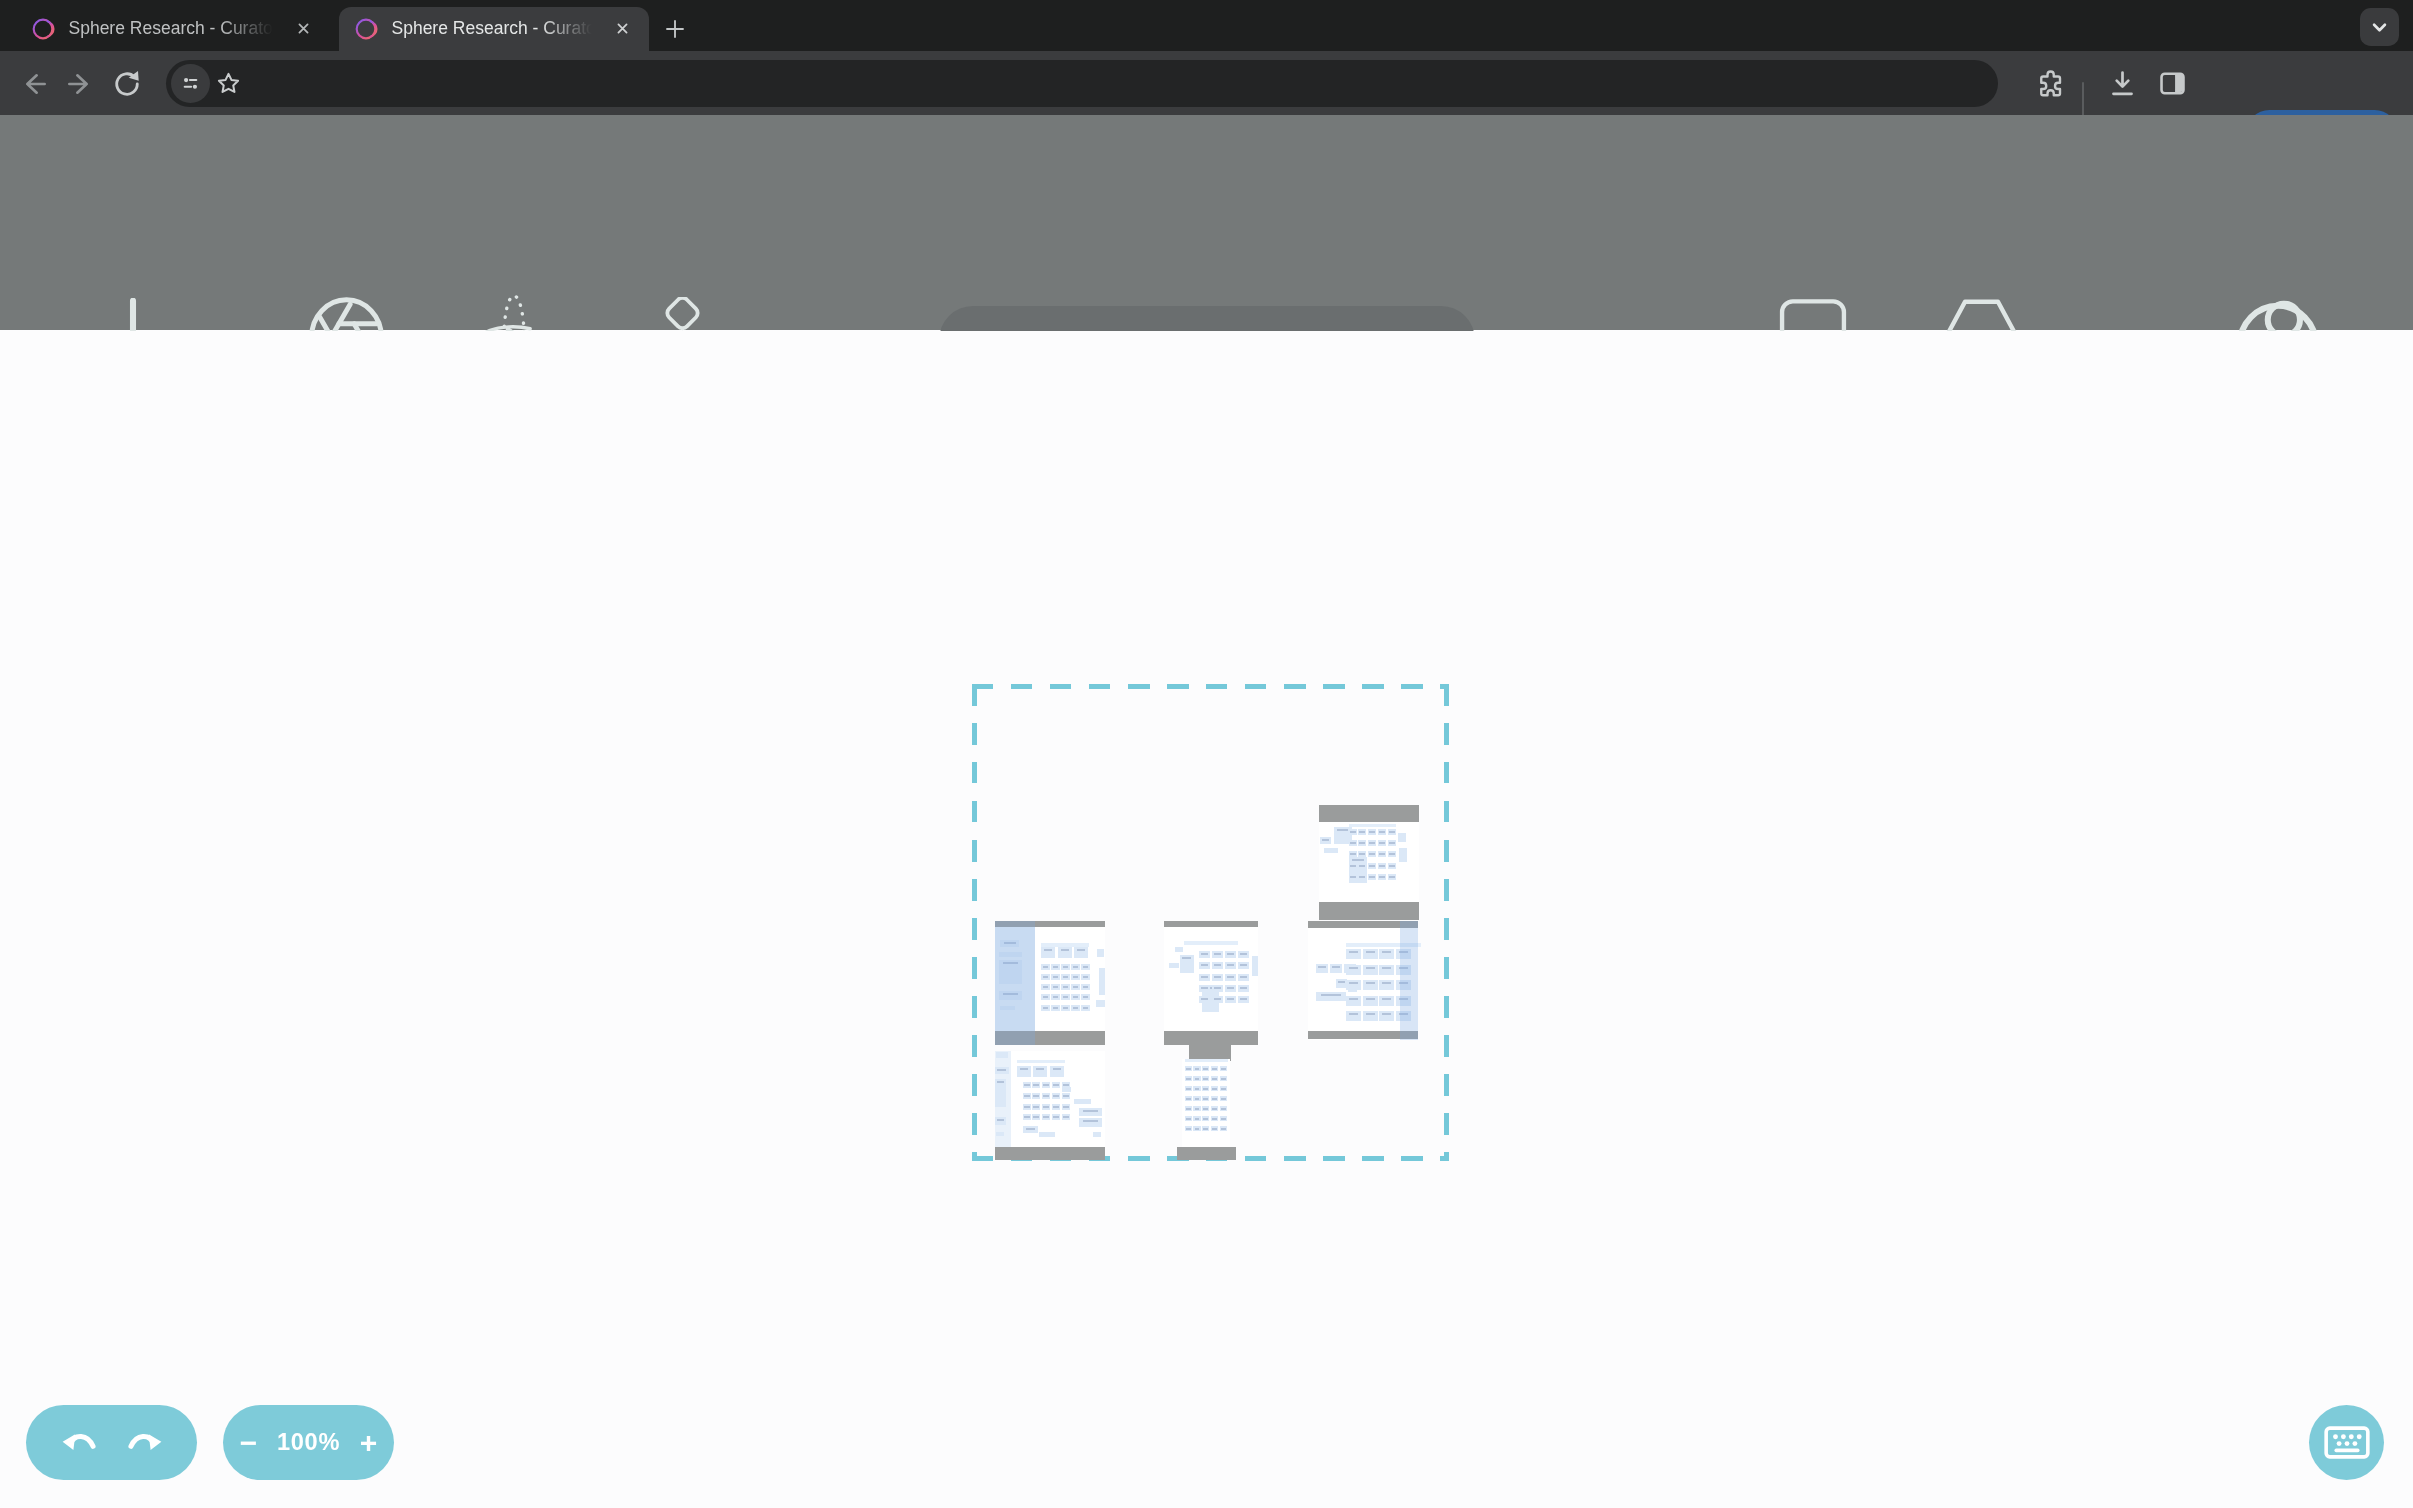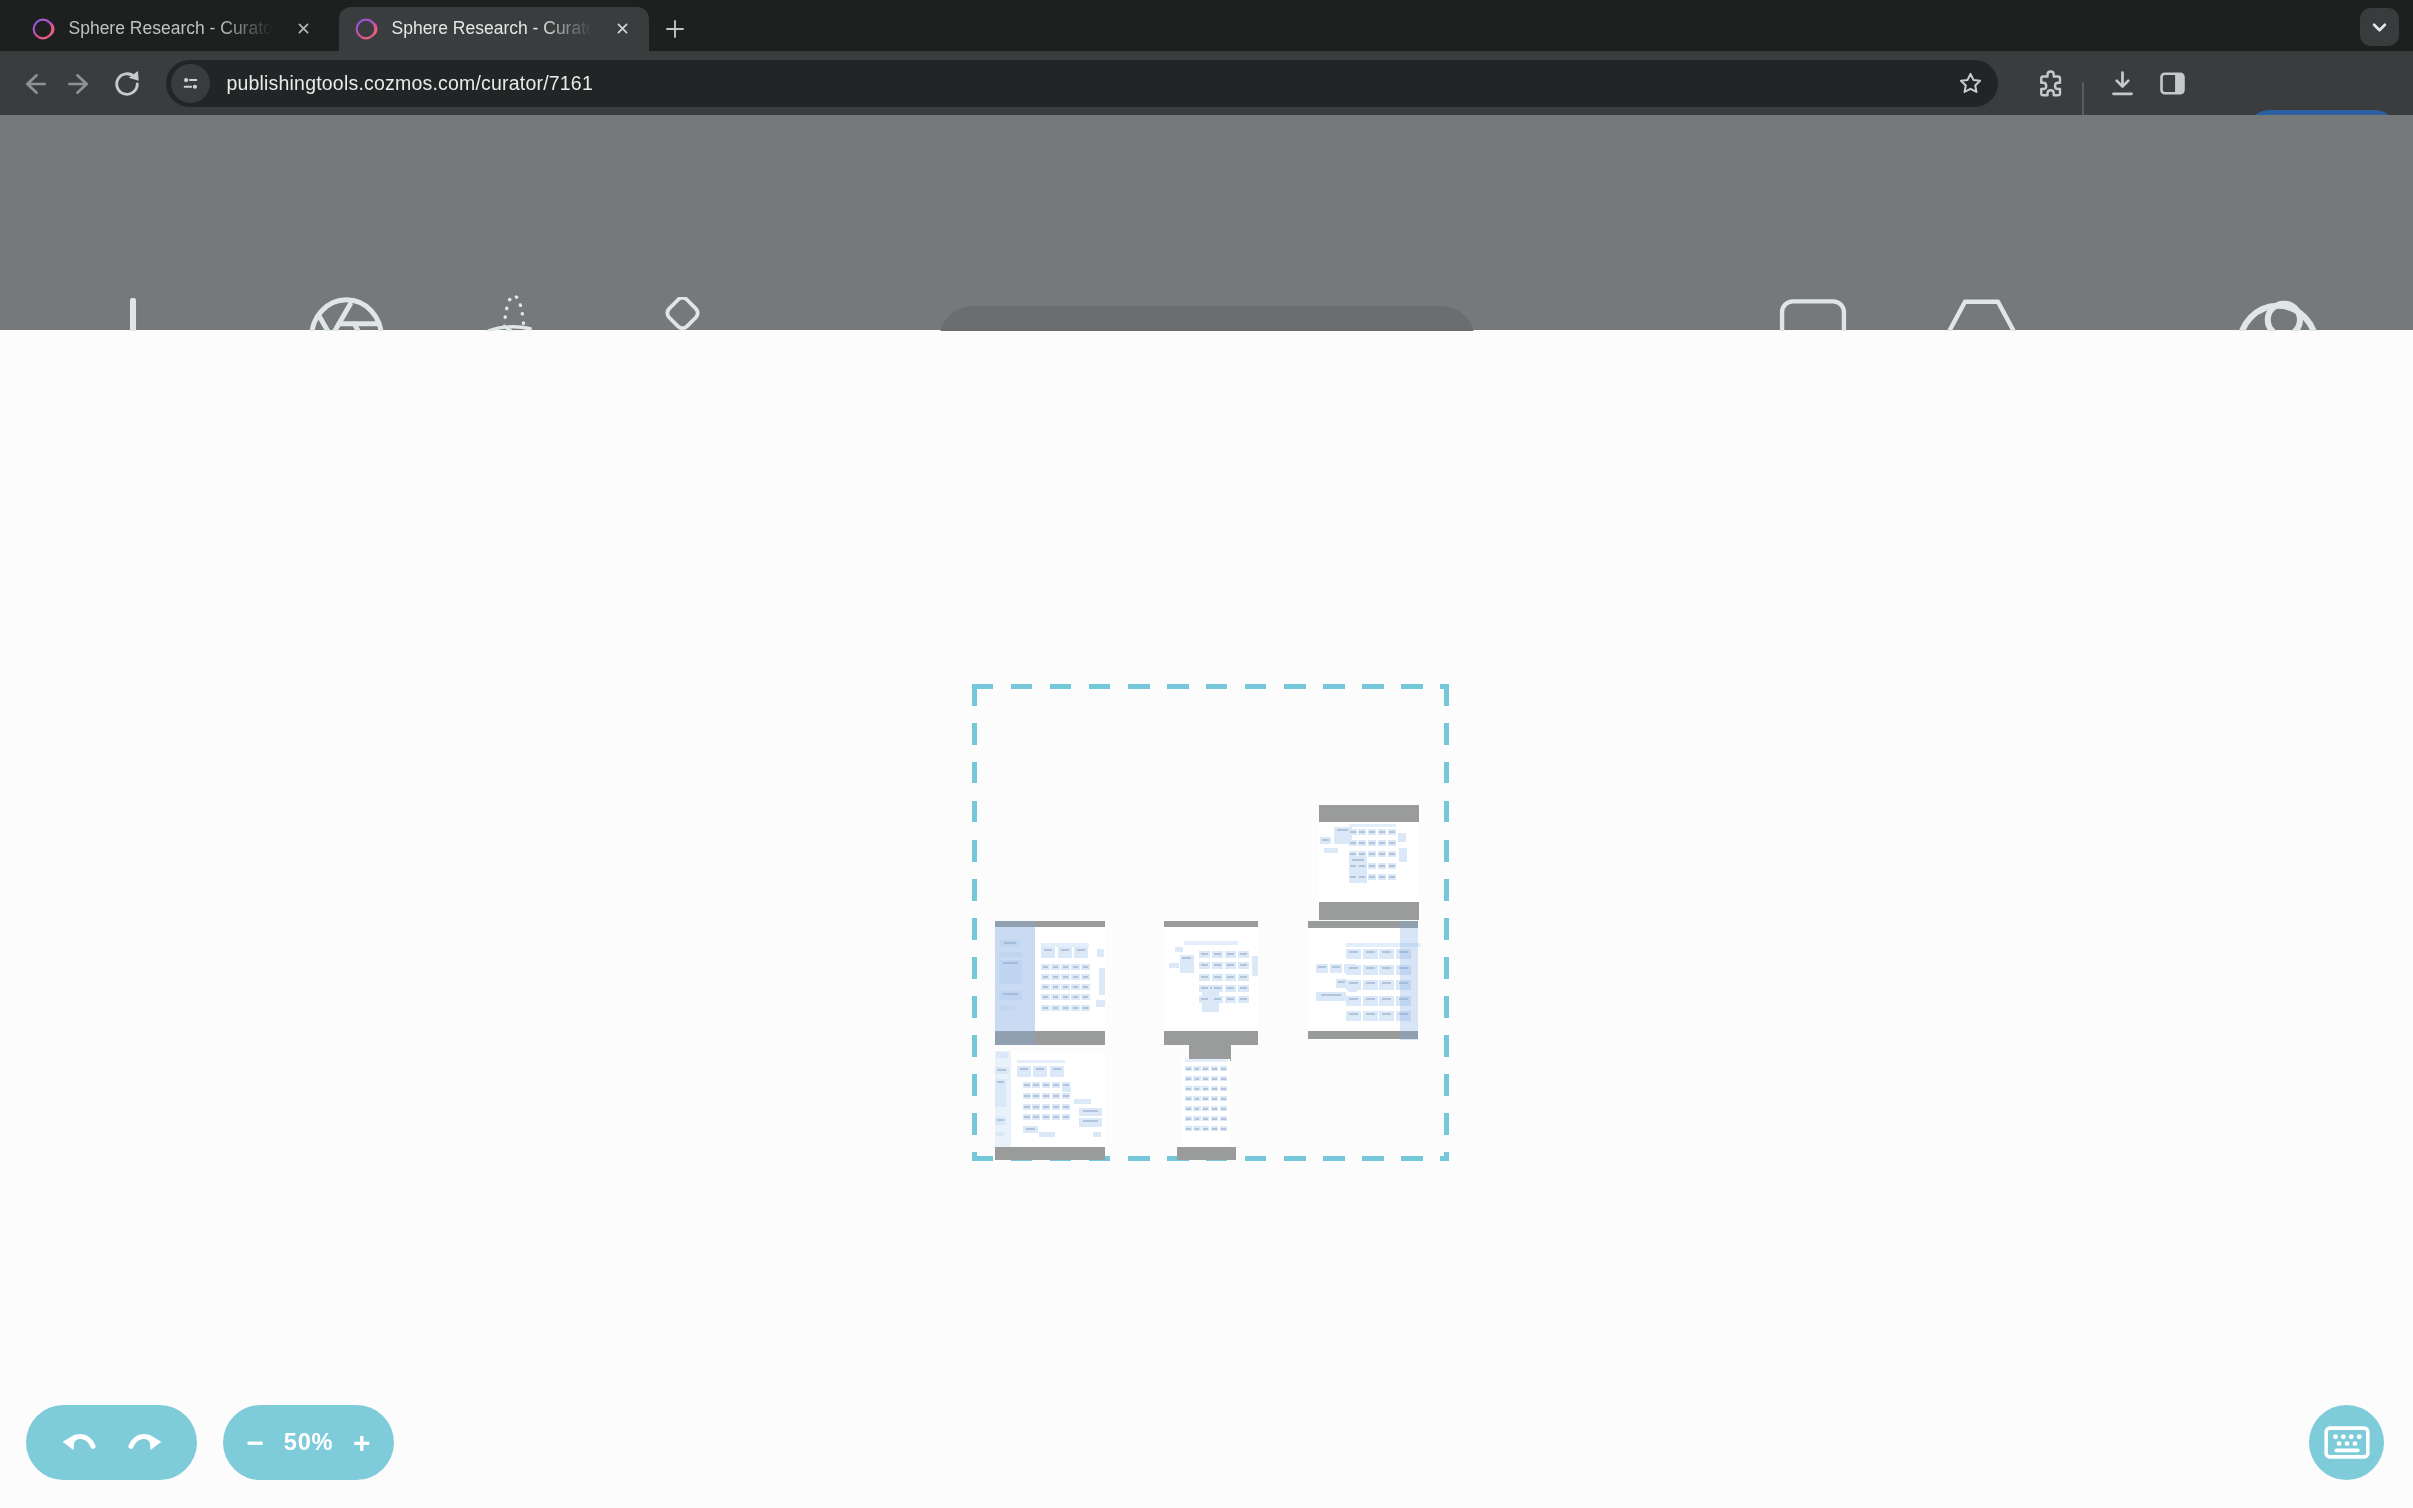--- a/index.html
+++ b/index.html
@@ -166,21 +166,20 @@
     </div>
     <div class="omnibox">
       <span class="siteinfo-btn">
         <svg width="23" height="23" viewBox="0 0 24 24">
           <circle cx="7.4" cy="8.4" r="2.2" fill="#d0d3d4"></circle>
           <line x1="11.4" y1="8.4" x2="18" y2="8.4" stroke="#d0d3d4" stroke-width="2.2" stroke-linecap="round"></line>
           <line x1="6" y1="15.4" x2="12.6" y2="15.4" stroke="#d0d3d4" stroke-width="2.2" stroke-linecap="round"></line>
           <circle cx="16.6" cy="15.4" r="2.2" fill="#d0d3d4"></circle>
           </svg>
       </span>
-      <span class="url-text">publishingtools.cozmos.com/curator/7161</span>
       <span class="star-btn">
         <svg width="27" height="27" viewBox="0 0 24 24">
           <path d="M12 3.4 L14.6 8.8 L20.5 9.6 L16.2 13.7 L17.3 19.5 L12 16.7 L6.7 19.5 L7.8 13.7 L3.5 9.6 L9.4 8.8 Z" fill="none" stroke="#c9cccd" stroke-width="1.8" stroke-linejoin="round"></path>
           </svg>
       </span>
     </div>
     <div class="addr-ic" style="left:2032px">
       <svg width="30" height="30" viewBox="0 0 24 24">
         <path d="M10 4.5c0-1.4 1.1-2.5 2.5-2.5S15 3.1 15 4.5V6h3.5C19.3 6 20 6.7 20 7.5V11h-1.5c-1.4 0-2.5 1.1-2.5 2.5s1.1 2.5 2.5 2.5H20v3.5c0 .8-.7 1.5-1.5 1.5H15v-1.5c0-1.4-1.1-2.5-2.5-2.5S10 18.1 10 19.5V21H6.5C5.7 21 5 20.3 5 19.5V16h1.5C7.9 16 9 14.9 9 13.5S7.9 11 6.5 11H5V7.5C5 6.7 5.7 6 6.5 6H10V4.5z" fill="none" stroke="#c6c9ca" stroke-width="1.9" stroke-linejoin="round"></path>
         </svg>
@@ -869,21 +868,21 @@
         <g transform="scale(-1,1) translate(-60,0)">
           <path d="M13 25 C20 9 40 9 49 29" fill="none" stroke="#fff" stroke-width="8" stroke-linecap="round"></path>
           <polygon points="1,22 21,10 18,35" fill="#fff"></polygon>
           </g>
         </svg>
     </button>
   </div>
 
   <div class="ctl-pill zoomer">
     <button class="ctl-btn">−</button>
-    <span>50%</span>
+    <span>100%</span>
     <button class="ctl-btn">+</button>
   </div>
 
   <button class="kbd-btn">
     <svg width="46" height="35" viewBox="0 0 64 48">
       <rect x="3" y="4" width="58" height="40" rx="5" fill="none" stroke="#fff" stroke-width="5"></rect>
       <circle cx="16" cy="16" r="3.4" fill="#fff"></circle>
         <circle cx="27" cy="16" r="3.4" fill="#fff"></circle>
       <circle cx="38" cy="16" r="3.4" fill="#fff"></circle>
         <circle cx="49" cy="16" r="3.4" fill="#fff"></circle>

